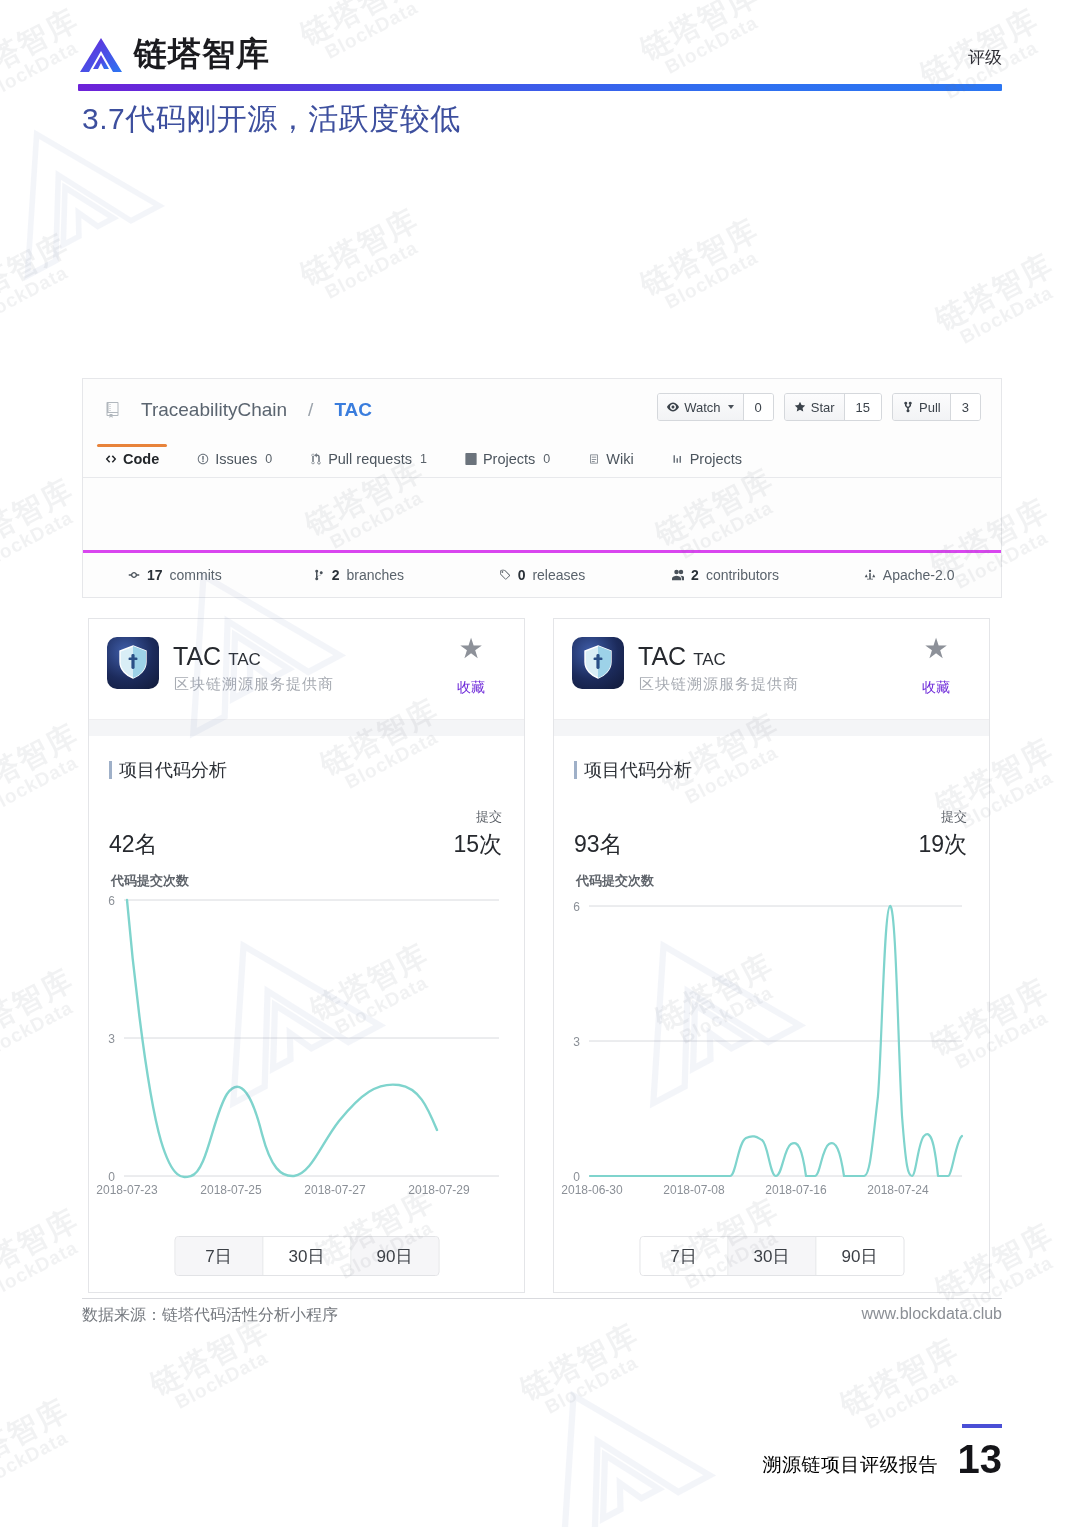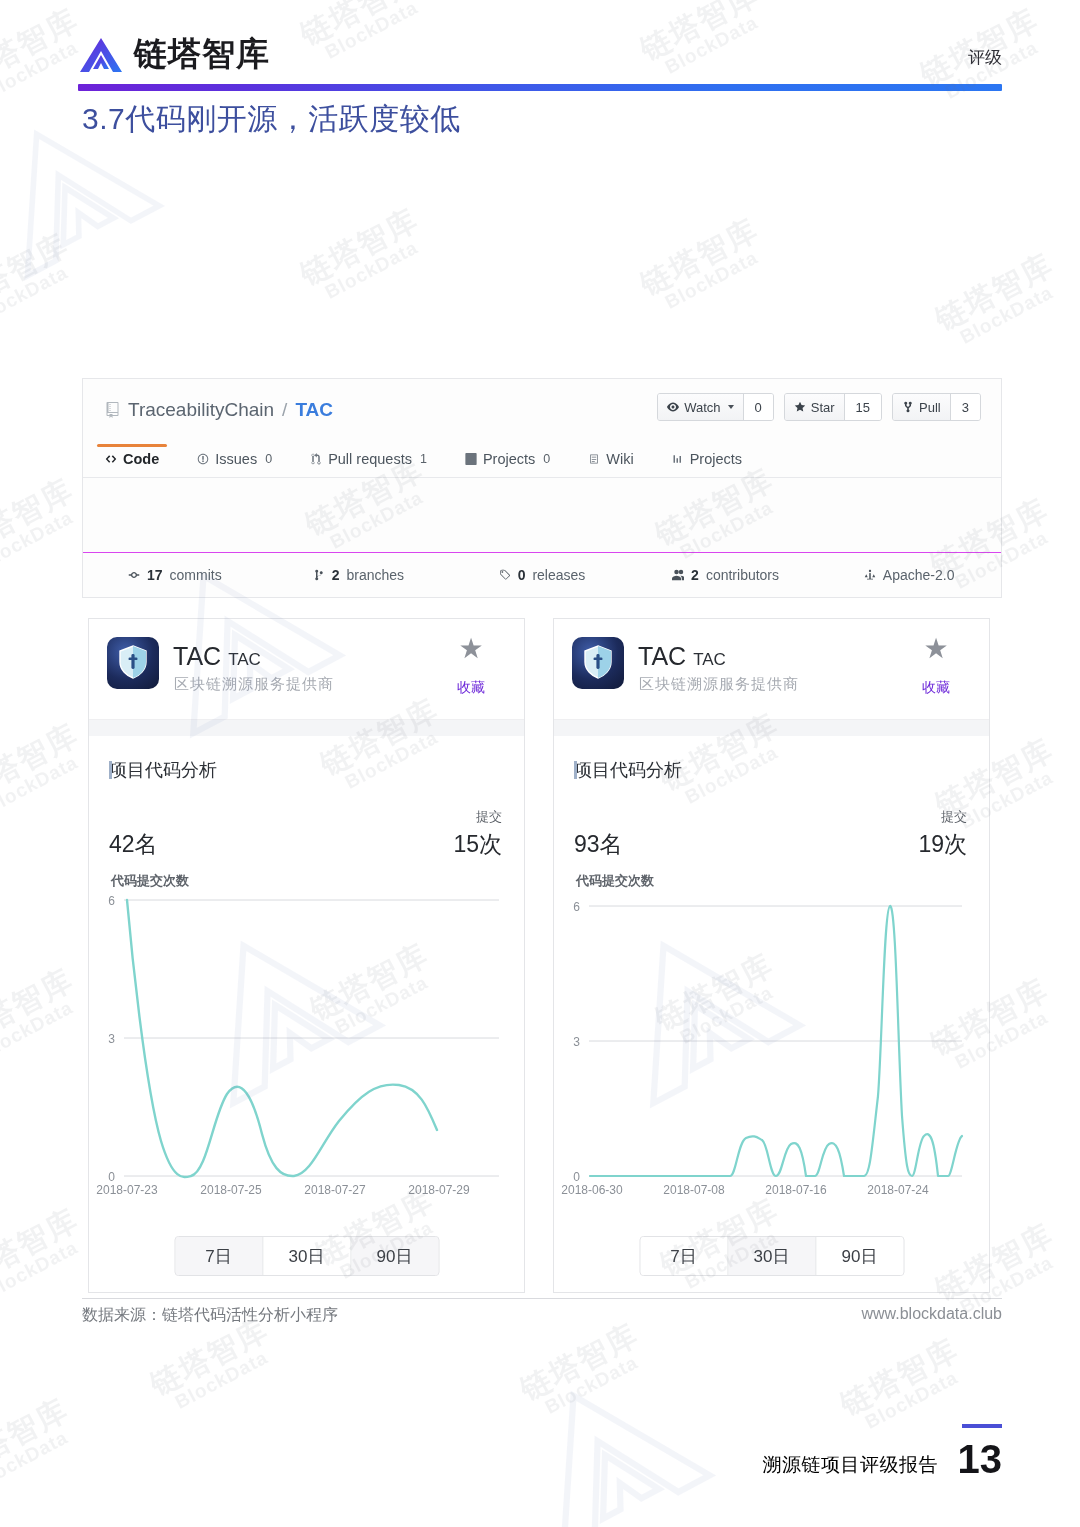--- a/index.html
+++ b/index.html
@@ -127,21 +127,21 @@
     border-bottom: 1px solid #e8e9ec;
   }
   .gh-repo {
     position: absolute;
     left: 22px;
     top: 20px;
     font-size: 19px;
     color: #5b6570;
     display: flex;
     align-items: center;
-    gap: 8px;
+    gap: 21px;
   }
   .gh-repo .slash { color: #9aa2aa; }
   .gh-repo .repo-name { color: #3a7ddd; font-weight: 700; }
   .repo-icon { width: 15px; height: 16px; display:block; opacity: .65; }
 
   .gh-actions {
     position: absolute;
     right: 20px;
     top: 14px;
     display: flex;
@@ -222,21 +222,21 @@
     width: 855px;
     font-size: 14.5px;
     line-height: 26px;
     color: #56606a;
   }
   .gh-stats {
     position: absolute;
     left: 0; right: 0;
     bottom: 0;
     height: 44px;
-    border-top: 1px solid #d946ef;
+    border-top: 3px solid #d946ef;
     display: flex;
     align-items: center;
     background: #fdfdfd;
   }
   .gh-stat {
     flex: 1;
     display: flex;
     align-items: center;
     justify-content: center;
     gap: 7px;
@@ -313,20 +313,21 @@
   .card-gap {
     height: 16px;
     background: #f4f5f7;
   }
 
   .panel-title {
     position: relative;
     margin: 22px 0 0 20px;
     font-size: 18px;
     color: #2c3036;
+    padding-left: 10px;
   }
   .panel-title::before {
     content: "";
     position: absolute;
     left: 0; top: 3px;
     width: 3px; height: 18px;
     background: #9fb0c8;
   }
 
   .metrics {

